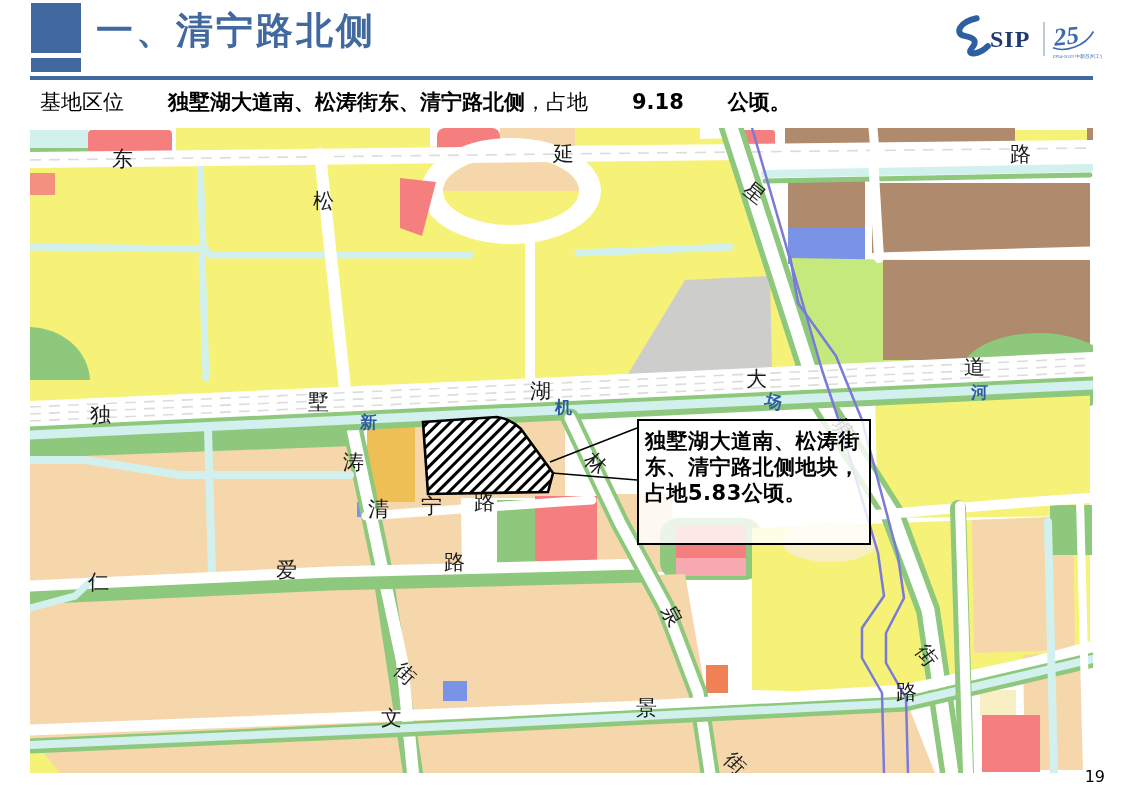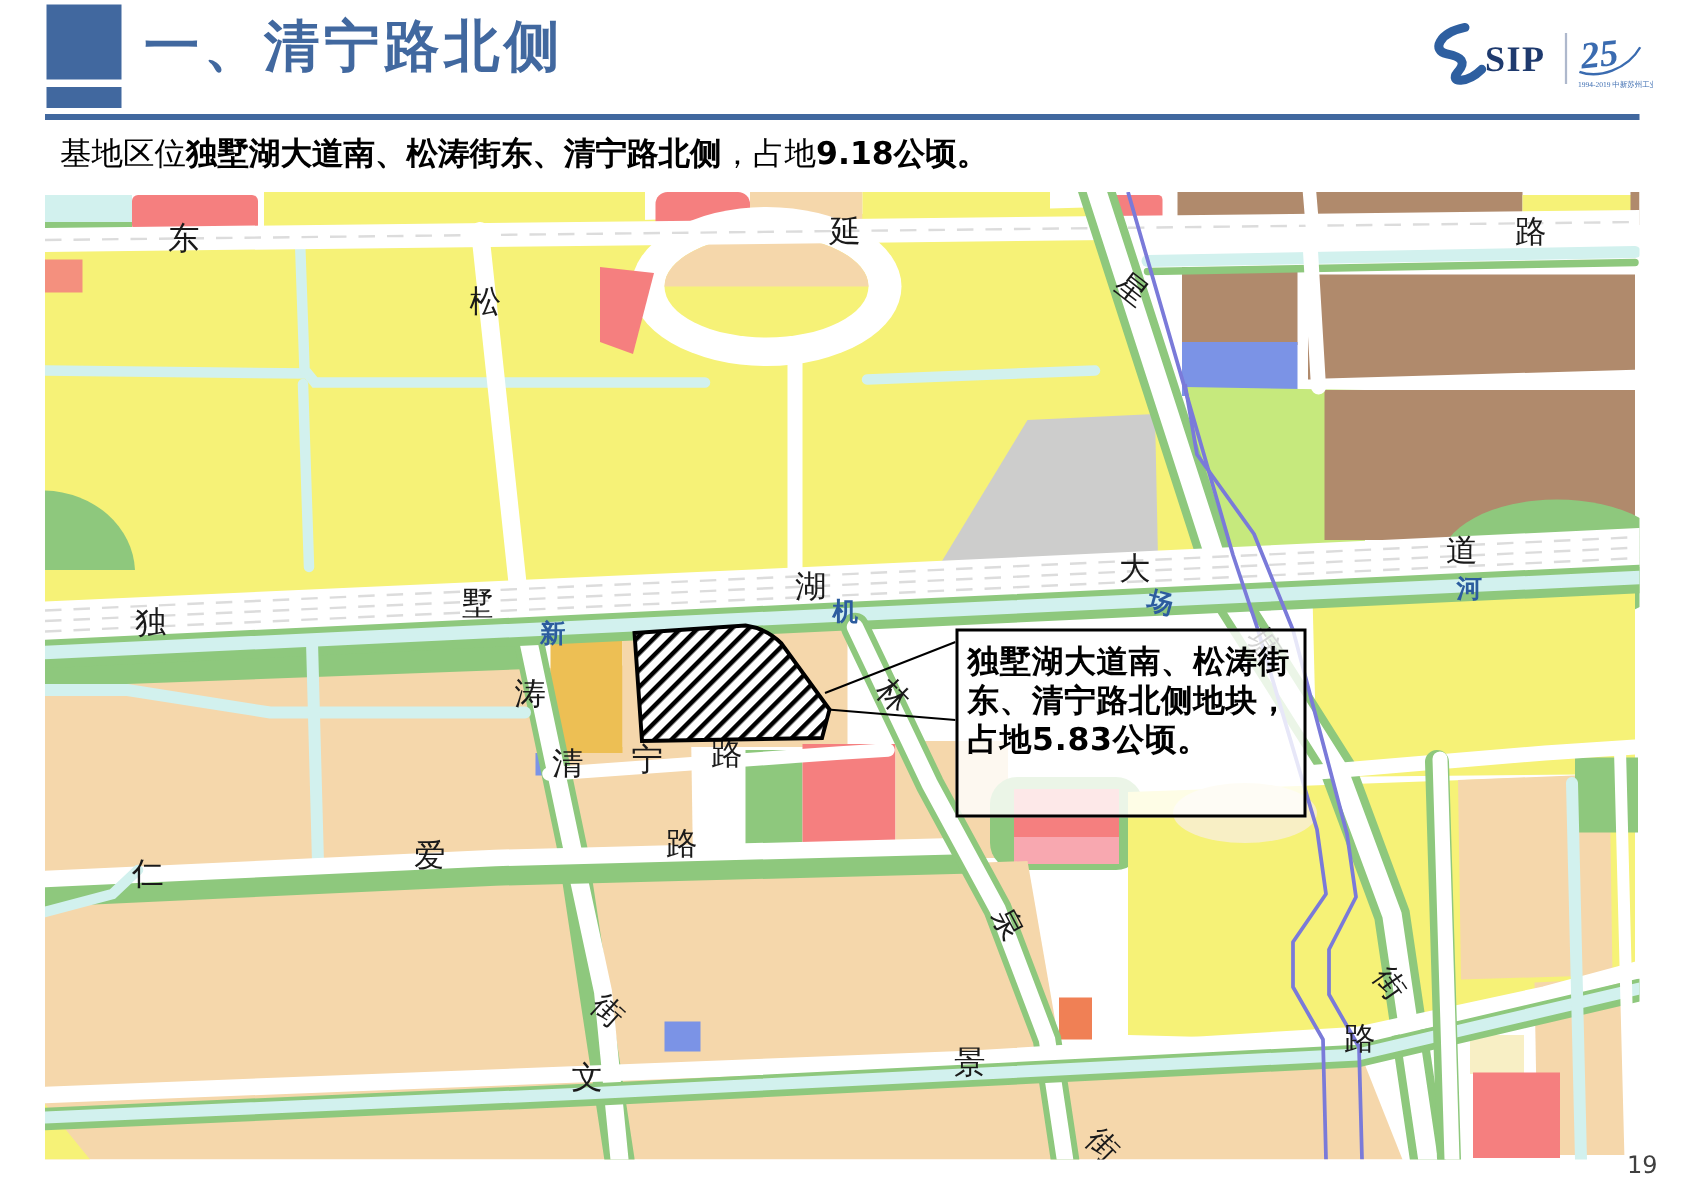--- a/index.html
+++ b/index.html
@@ -9,21 +9,21 @@
   }
   
   .deco-big{position:absolute;left:31px;top:3px;width:50px;height:50px;background:var(--title_blue);}
   .deco-small{position:absolute;left:31px;top:58px;width:50px;height:14px;background:var(--title_blue);}
   .page-title{
     position:absolute;left:96px;top:6px;font-size:37px;font-weight:bold;
     color:var(--title_blue);letter-spacing:3px;white-space:nowrap;
   }
   .title-rule{position:absolute;left:30px;top:76px;width:1063px;height:4px;background:var(--title_blue);}
   .subtitle{position:absolute;left:40px;top:88px;font-size:21px;color:#000;white-space:nowrap;}
-  .subtitle b{font-weight:bold;}
+  .subtitle b{font-weight:bold;margin-left:44px;}
   
   .logo{position:absolute;left:952px;top:14px;width:150px;height:50px;font-family:Liberation Serif, serif;}
   .logo svg{display:block;}
   
   .map{position:absolute;left:30px;top:128px;width:1063px;height:645px;}
   .f-yellow{fill:var(--yellow);} .f-peach{fill:var(--peach);} .f-green{fill:var(--green);}
   .f-lgreen{fill:var(--light_green);} .f-brown{fill:var(--brown);} .f-red{fill:var(--red);}
   .f-blue{fill:var(--blue_block);} .f-gray{fill:var(--gray);} .f-orange{fill:var(--orange);}
   .f-salmon{fill:#F4907E;} .f-cream{fill:#F8EFC5;} .f-pink{fill:#F8A8B0;}
   .rd{stroke:#fff;fill:none;stroke-linecap:round;}
@@ -32,21 +32,21 @@
   .rv{stroke:var(--purple);fill:none;stroke-width:2.5;stroke-linejoin:round;}
   .dash{stroke:#DCDCDC;stroke-width:1.6;fill:none;stroke-dasharray:11 8;}
   .lbl text{font-family:"DejaVu Sans","Liberation Sans",sans-serif;}
   
   .callout{
     position:absolute;left:637px;top:419px;width:218px;height:106px;
     background:rgba(255,255,255,0.82);border:2px solid #000;
     font-size:21px;font-weight:bold;color:#000;line-height:1.23;
     padding:8px 6px;letter-spacing:0.5px;
   }
-  .page-number{position:absolute;right:18px;bottom:8px;font-size:16px;color:#404040;margin-left:24px;}
+  .page-number{position:absolute;right:18px;bottom:8px;font-size:16px;color:#000000;margin-left:24px;}
 </style>
 </head>
 <body>
 
 <div class="deco-big"></div>
 <div class="deco-small"></div>
 <div class="page-title">一、清宁路北侧</div>
 <div class="logo">
   <svg width="150" height="50" viewBox="0 0 150 50">
     <g>

